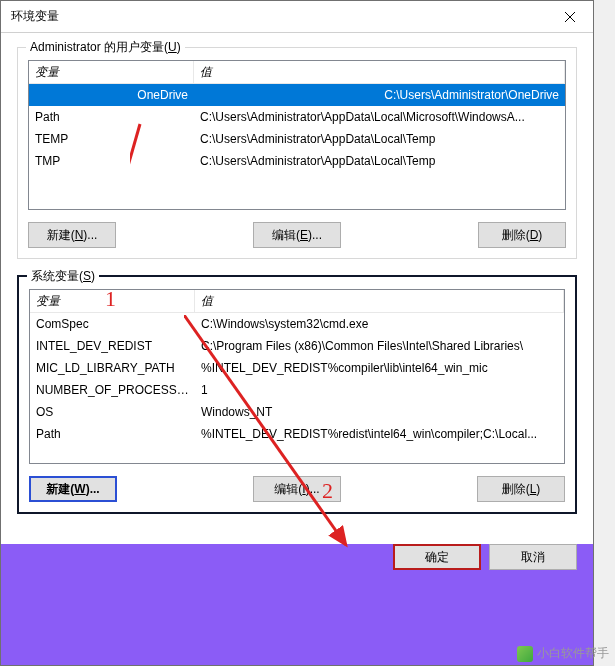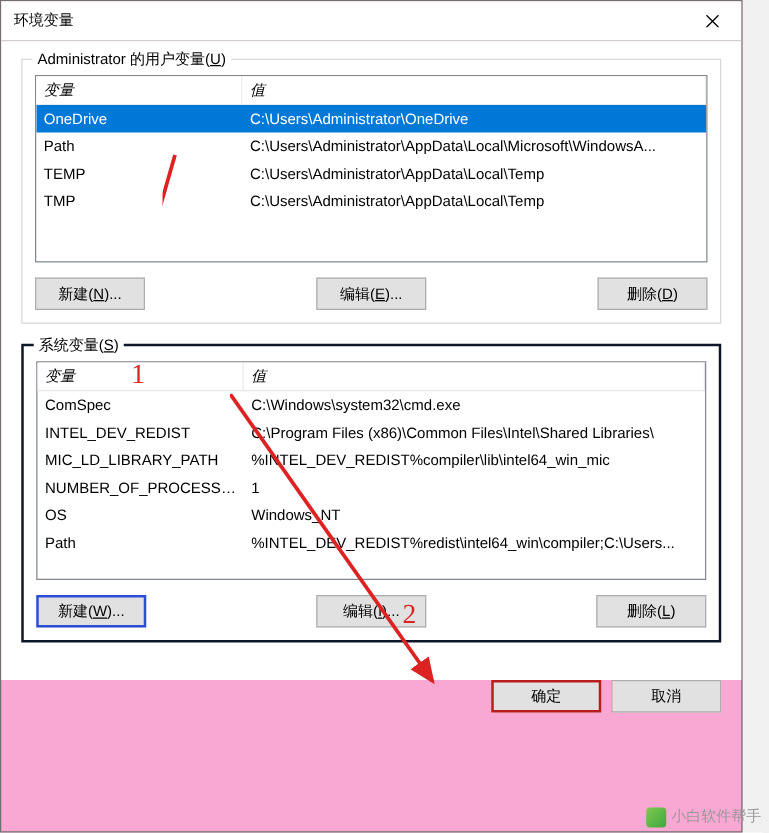--- a/index.html
+++ b/index.html
@@ -6,21 +6,21 @@
   body {
     font-family: "Microsoft YaHei", "Segoe UI", Tahoma, sans-serif;
     font-size: 12px;
     background: #f0f0f0;
     width: 615px;
     height: 666px;
     position: relative;
     overflow: hidden;
   }
   .window {
-    background: #f9a8d4;
+    background: #8b5cf6;
     width: 594px;
     height: 666px;
     border: 1px solid #707070;
     position: relative;
   }
   .titlebar {
     height: 32px;
     background: #fff;
     display: flex;
     align-items: center;
@@ -77,21 +77,21 @@
     color: #000;
     background: #fff;
   }
   .col-name { width: 165px; flex-shrink: 0; }
   .col-value { flex: 1; }
   .list-body .row {
     display: flex;
     height: 22px;
     align-items: center;
   }
-  .list-body .row.selected { background: #0078d7; color: #fff; }
+  .list-body .row.selected { background: #0078d7; color: #fff; text-align: right; }
   .list-body .cell {
     padding: 2px 6px;
     font-size: 12px;
     white-space: nowrap;
     overflow: hidden;
     text-overflow: ellipsis;
   }
   .btn-row {
     display: flex;
     justify-content: space-between;
@@ -101,21 +101,21 @@
   .btn {
     min-width: 88px;
     height: 26px;
     border: 1px solid #adadad;
     background: #e1e1e1;
     font-size: 12px;
     font-family: inherit;
     padding: 0 10px;
     cursor: pointer;
   }
-  .btn.highlight { border: 2px solid #2b4fd4; }
+  .btn.highlight { border: 2px solid #2b4fd4; font-weight: bold; }
   .btn .ul { text-decoration: underline; }
   .footer-btns {
     display: flex;
     justify-content: flex-end;
     gap: 8px;
     padding: 0 16px 14px 16px;
   }
   .footer-btns .btn.primary { border: 2px solid #b91c1c; }
   
   .arrow1 {
@@ -245,21 +245,21 @@
               <div class="row">
                 <div class="cell col-name">NUMBER_OF_PROCESSORS</div>
                 <div class="cell col-value">1</div>
               </div>
               <div class="row">
                 <div class="cell col-name">OS</div>
                 <div class="cell col-value">Windows_NT</div>
               </div>
               <div class="row">
                 <div class="cell col-name">Path</div>
-                <div class="cell col-value">%INTEL_DEV_REDIST%redist\intel64_win\compiler;C:\Users...</div>
+                <div class="cell col-value">%INTEL_DEV_REDIST%redist\intel64_win\compiler;C:\Local...</div>
               </div>
             </div>
         </div>
       </div>
       <div class="btn-row">
         <button class="btn highlight">
           <span>新建(</span><span class="ul">W</span><span>)...</span>
         </button>
         <button class="btn">
           <span>编辑(</span><span class="ul">I</span><span>)...</span>

